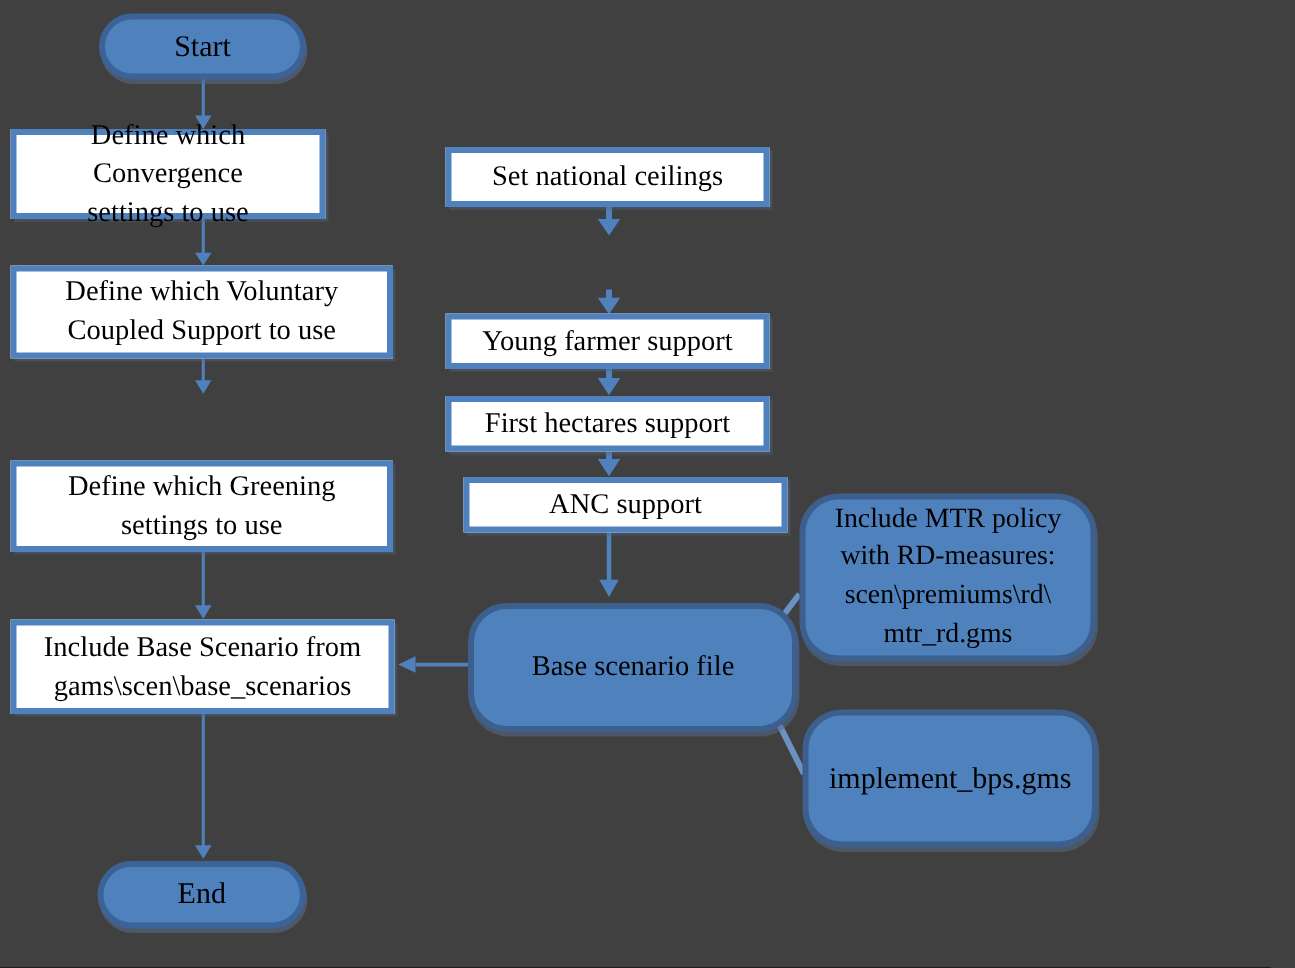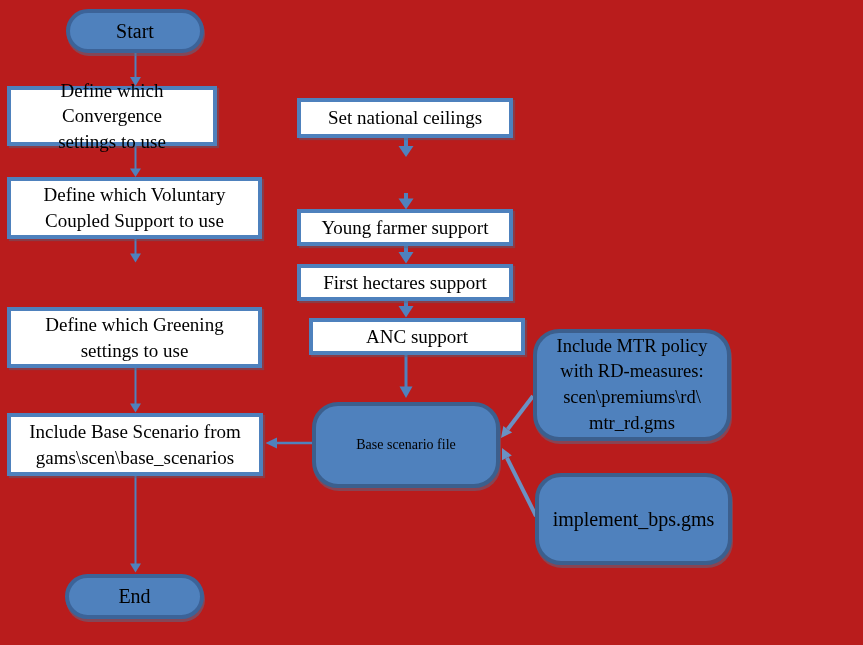--- a/index.html
+++ b/index.html
@@ -4,21 +4,21 @@
 <style>
   html, body {
     margin: 0;
     padding: 0;
     background: #000000;
   }
   .canvas {
     position: relative;
     width: 863px;
     height: 645px;
-    background: #b91c1c;
+    background: #404040;
     overflow: hidden;
     font-family: "Liberation Serif", "DejaVu Serif", serif;
     color: #000000;
   }
   .connector-layer {
     position: absolute;
     left: 0; top: 0;
     width: 863px; height: 645px;
     pointer-events: none;
   }
@@ -61,21 +61,21 @@
   #n-vcs      { left: 7px;   top: 177px; width: 255px; height: 62px; }
   #n-green    { left: 7px;   top: 263px; width: 255px; height: 61px; margin-top: 44px; }
   #n-incbase  { left: 7px;   top: 413px; width: 256px; height: 63px; }
 
   #n-ceil     { left: 297px; top: 98px;  width: 216px; height: 40px; }
   #n-rate     { left: 297px; top: 156px; width: 216px; height: 37px; }
   #n-young    { left: 297px; top: 209px; width: 216px; height: 37px; }
   #n-first    { left: 297px; top: 264px; width: 216px; height: 37px; }
   #n-anc      { left: 297px; top: 318px; width: 216px; height: 37px; margin-left: 12px; }
 
-  #n-basefile { left: 312px; top: 402px; width: 188px; height: 86px; font-size: 14px; text-align: center; }
+  #n-basefile { left: 312px; top: 402px; width: 220px; height: 86px; font-size: 19px; text-align: center; }
 
   #n-mtr      { left: 533px; top: 329px; width: 198px; height: 112px; font-size: 18.5px; line-height: 1.38; }
   #n-impl     { left: 535px; top: 473px; width: 197px; height: 92px;  font-size: 20px; }
 
   #n-end      { left: 65px;  top: 574px; width: 139px; height: 45px; }
 </style>
 </head>
 <body>
 
 <div class="canvas">

